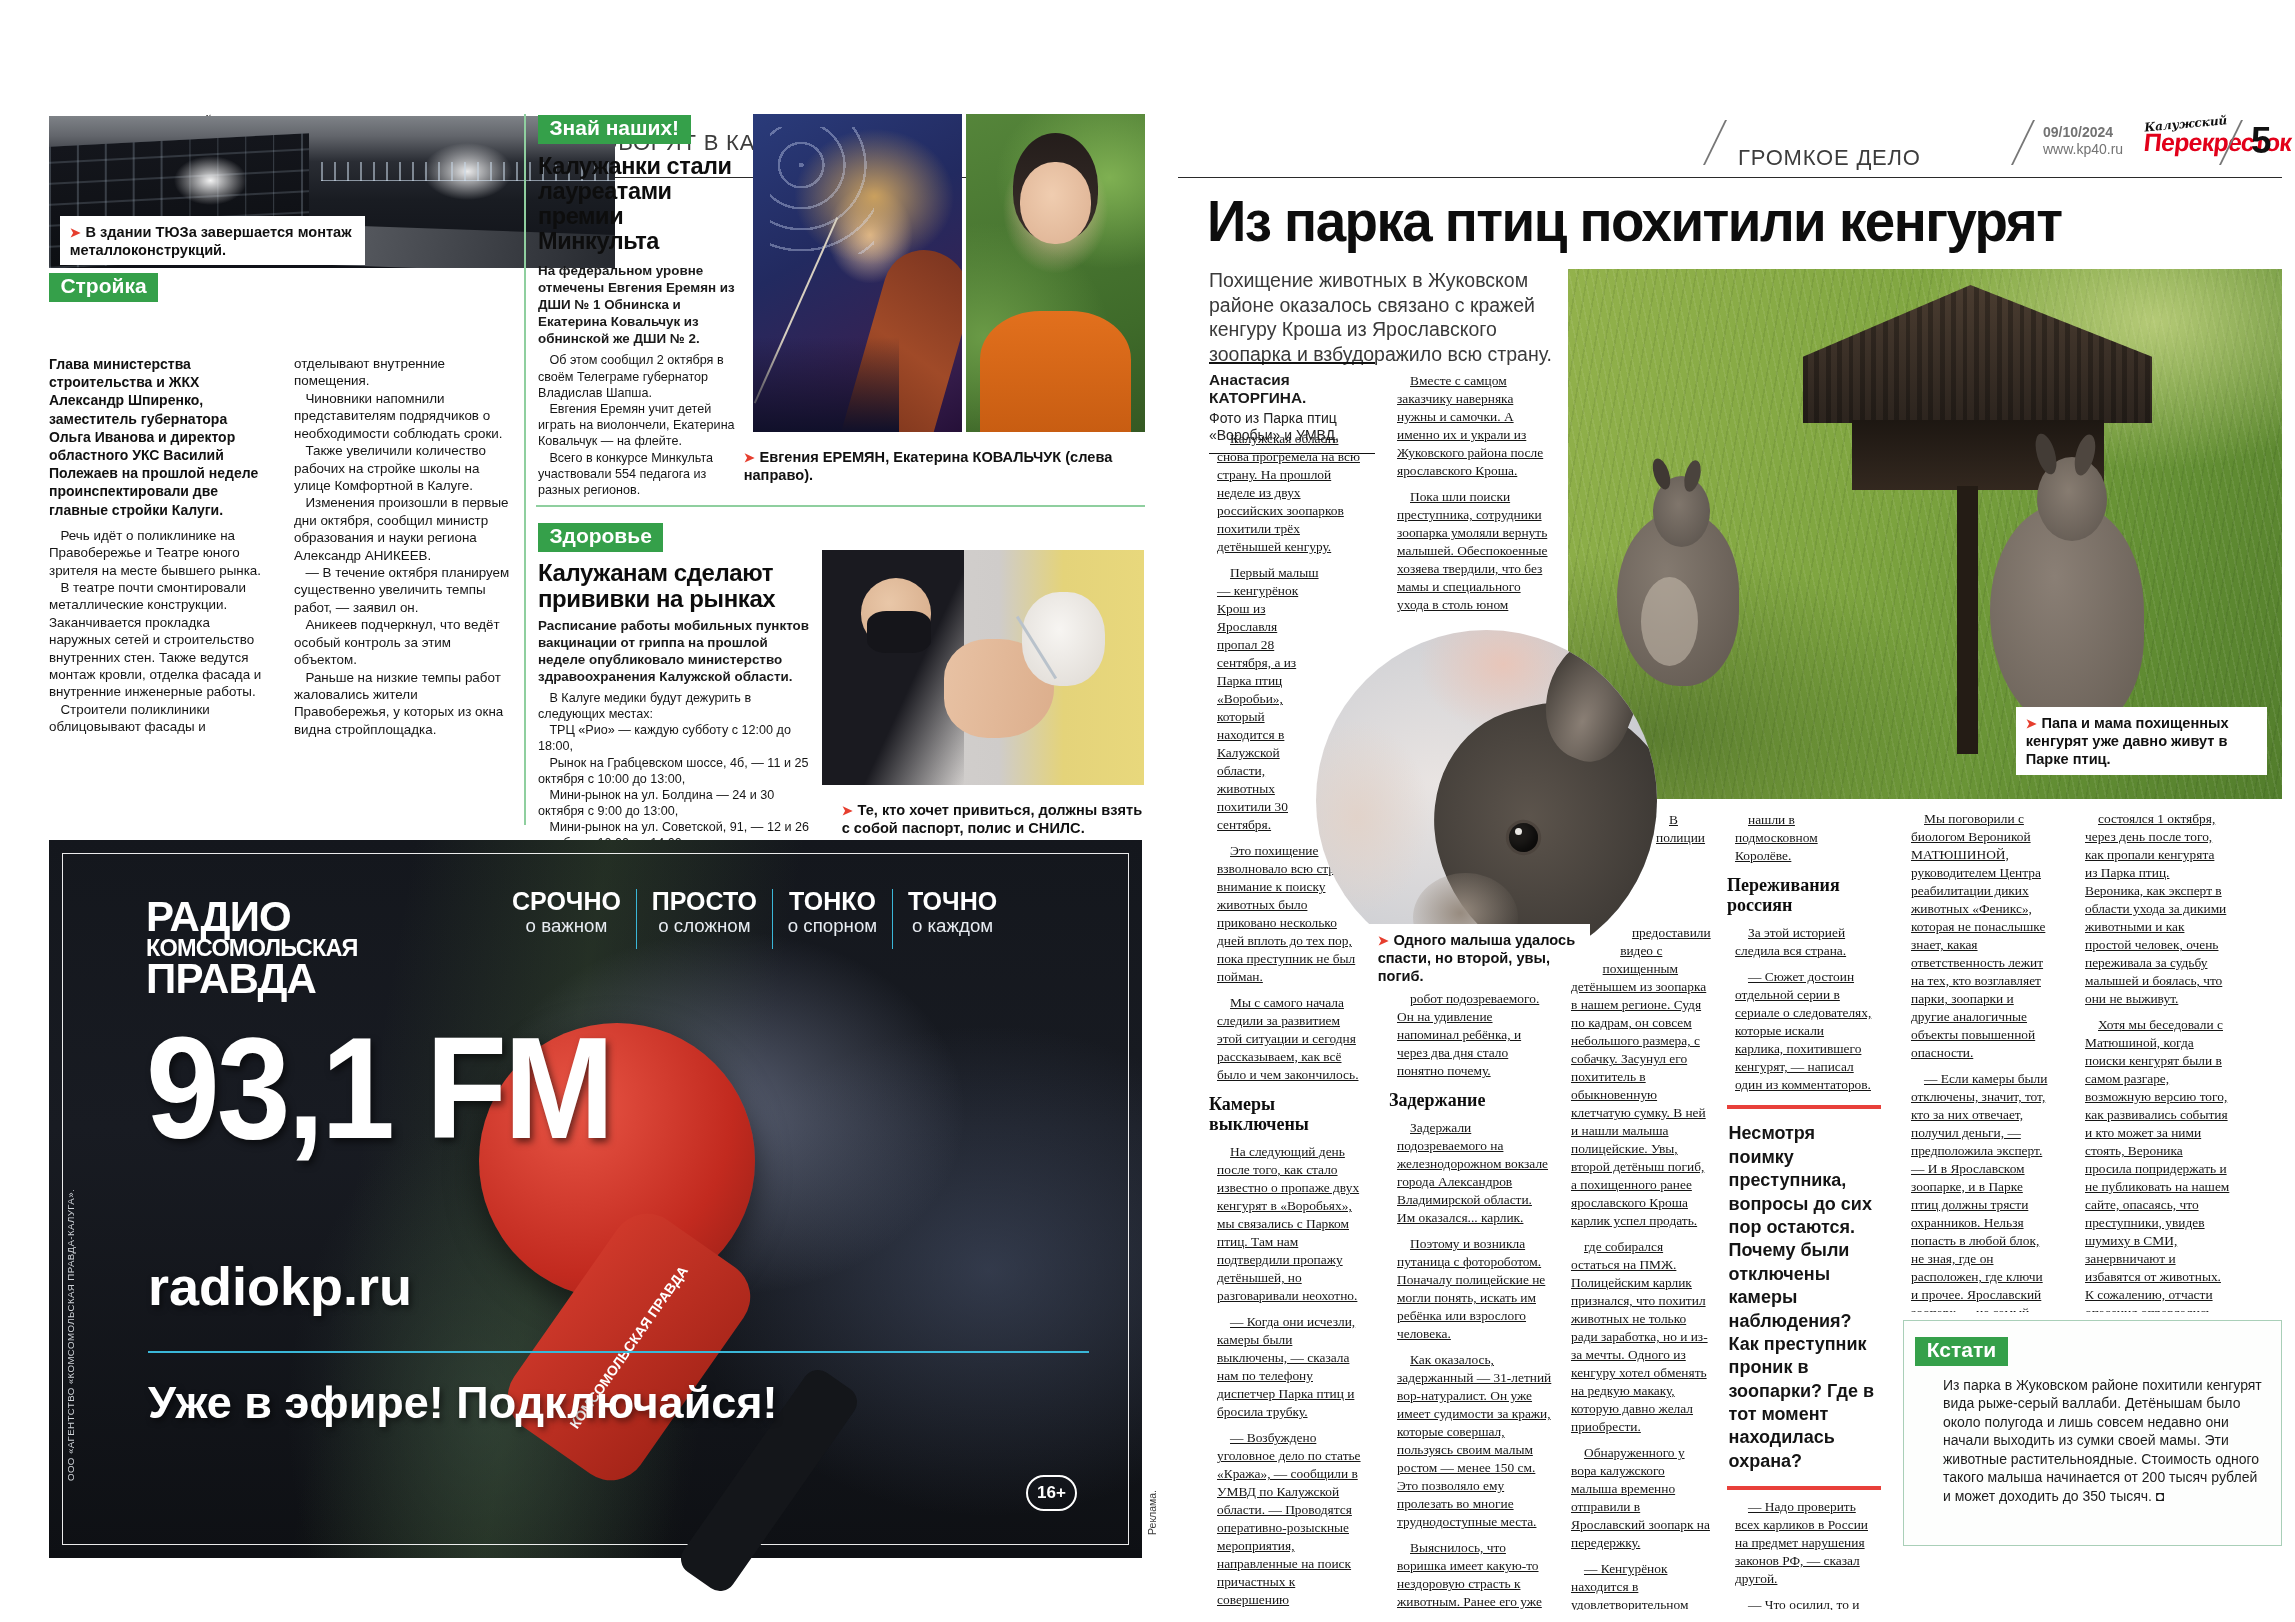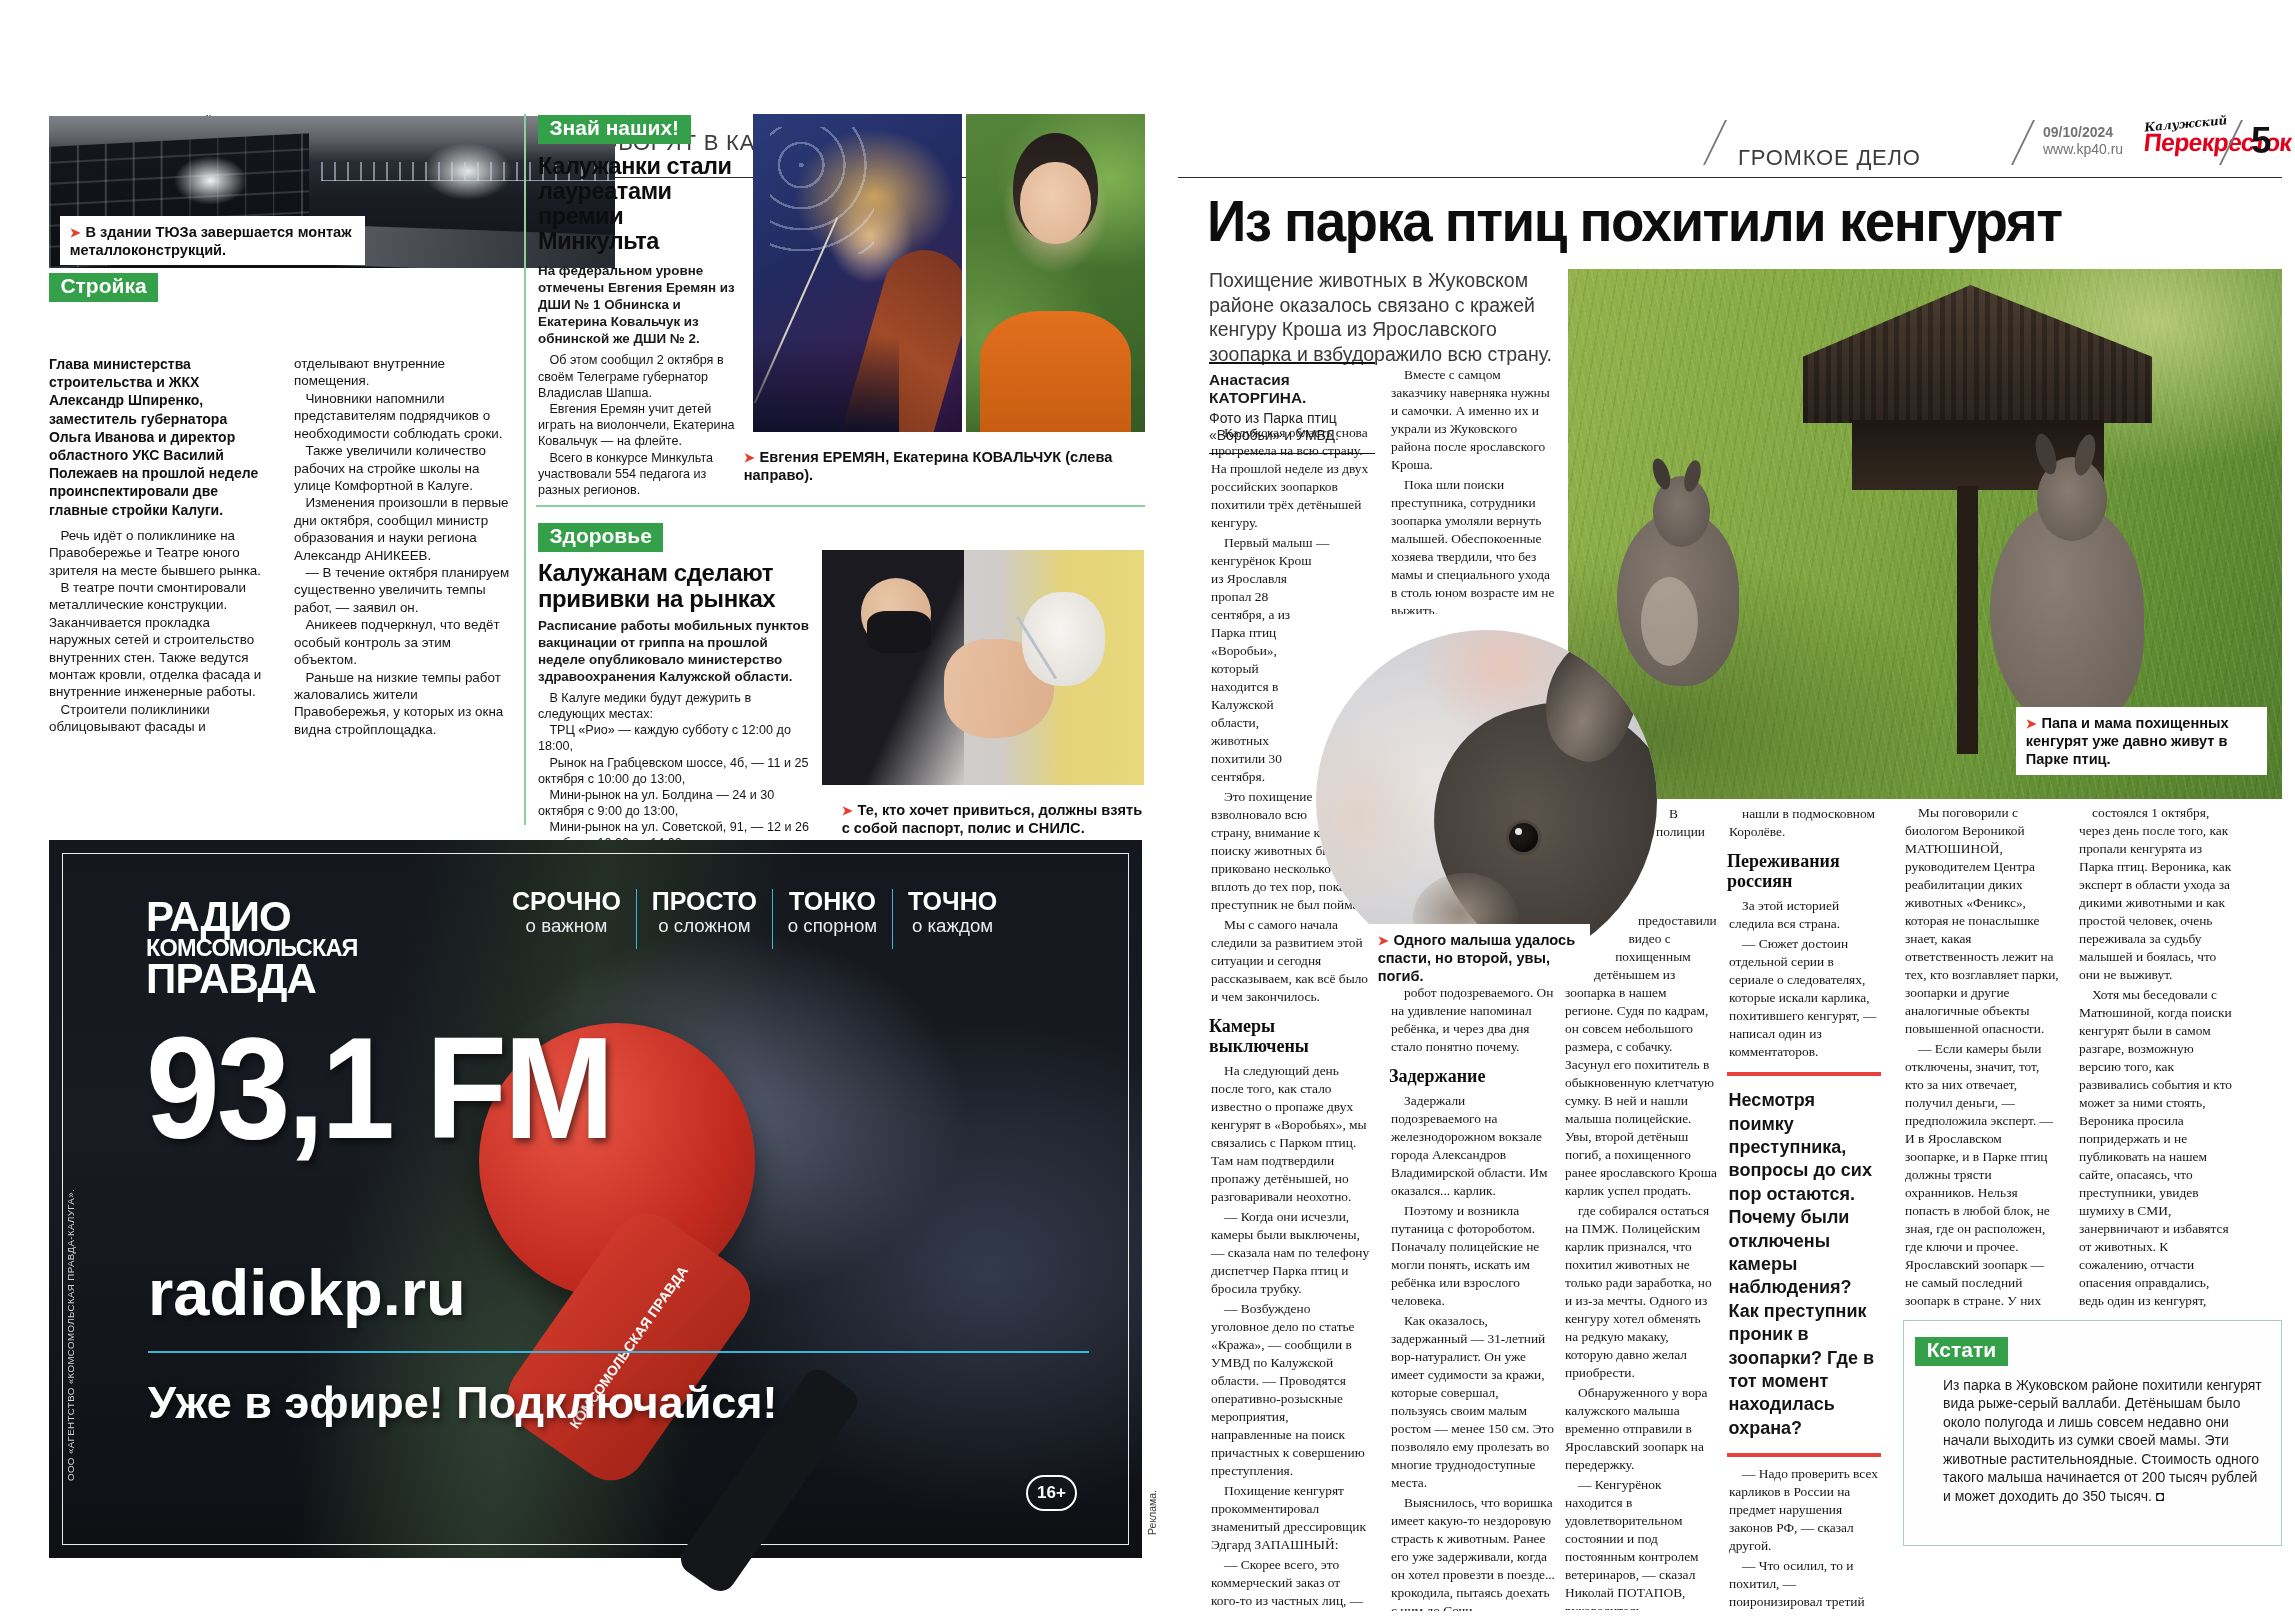--- a/index.html
+++ b/index.html
@@ -23,21 +23,21 @@
   h1,h2,h3{margin:0;padding:0;}
   p{margin:0 0 4.9px 0;}
   
   .sans-body{font-size:13.4px;line-height:1.3;color:#151515;}
   .sans-body p{text-indent:11.4px;margin:0;}
   .sans-lede{font-weight:bold;font-size:14px;line-height:1.3;margin-bottom:8px;color:#111;}
   .cols2{column-count:2;column-gap:23px;}
   .hl-sans{font-weight:bold;color:#0d0d0d;letter-spacing:-0.4px;}
   
   .serif-body{font-family:"Liberation Serif",serif;font-size:13.4px;line-height:18px;color:#161616;text-align:left;}
-  .serif-body p{text-indent:13px;margin:2px;}
+  .serif-body p{text-indent:13px;margin:8px;text-decoration:underline;}
   .subhead{font-size:18px;font-weight:bold;color:#0d0d0d;line-height:1.1;margin:11.4px 0 4.9px 0;}
   .pullquote{border-top:4px solid #e8403a;border-bottom:4px solid #e8403a;padding:13px 1.6px;margin:11.4px 0 8px 0;
              font-size:18px;font-weight:bold;line-height:1.3;color:#141414;font-family:"Liberation Sans",sans-serif;}
   .byline{border-top:2.4px solid #111;border-bottom:1.6px solid #111;padding:6.5px 0 8px;}
   .byline .bname{font-weight:bold;font-size:15.4px;}
   .byline .bcredit{font-size:14px;line-height:1.25;color:#222;margin-top:3.2px;}
   
   .photo{position:absolute;overflow:hidden;background:#888;}
   .kstati-box{position:absolute;border:1.6px solid #a9cfb8;background:#fdfefd;}
   
@@ -49,21 +49,21 @@
       linear-gradient(180deg,#14171d 0%,#181b22 40%,#0e1014 100%);}
   .ad-border{position:absolute;inset:13px;border:1.6px solid rgba(255,255,255,.92);pointer-events:none;}
   .ad-brand{color:#fff;font-weight:bold;line-height:.95;letter-spacing:-0.8px;}
   .ad-brand .b1{font-size:42px;} .ad-brand .b2{font-size:23.5px;} .ad-brand .b3{font-size:42px;}
   .slogan{color:#fff;text-align:center;}
   .slogan .t{font-size:25px;font-weight:bold;line-height:1;}
   .slogan .s{font-size:18.7px;line-height:1.25;color:#e8ecf2;}
   .slogan-sep{width:1.6px;height:60px;background:#3ab7d8;}
   .freq{color:#fff;font-weight:bold;font-size:144px;line-height:1;letter-spacing:-3.2px;transform:scaleX(.92);transform-origin:left;
         text-shadow:3.2px 4px 8px rgba(0,0,0,.55);}
-  .adsite{color:#fff;font-weight:bold;font-size:65px;text-shadow:2.4px 3.2px 6.5px rgba(0,0,0,.5);}
+  .adsite{color:#fff;font-weight:bold;font-size:54px;text-shadow:2.4px 3.2px 6.5px rgba(0,0,0,.5);}
   .adline{height:2.4px;background:#3ab7d8;}
   .adtag{color:#fff;font-weight:bold;font-size:45px;text-shadow:2.4px 3.2px 6.5px rgba(0,0,0,.5);}
   .vert{writing-mode:vertical-rl;transform:rotate(180deg);}
   .age{border:2px solid #fff;border-radius:21px;color:#fff;font-weight:bold;font-size:17px;
        width:47px;height:32px;display:flex;align-items:center;justify-content:center;}
   
   .pushA{float:right;width:67px;height:268px;margin-top:256px;shape-outside:ellipse(77px 142px at 100% 50%);}
   .push3{float:left;width:93px;height:169px;shape-outside:ellipse(97px 172px at 0% 0%);}
 </style>
 </head>

